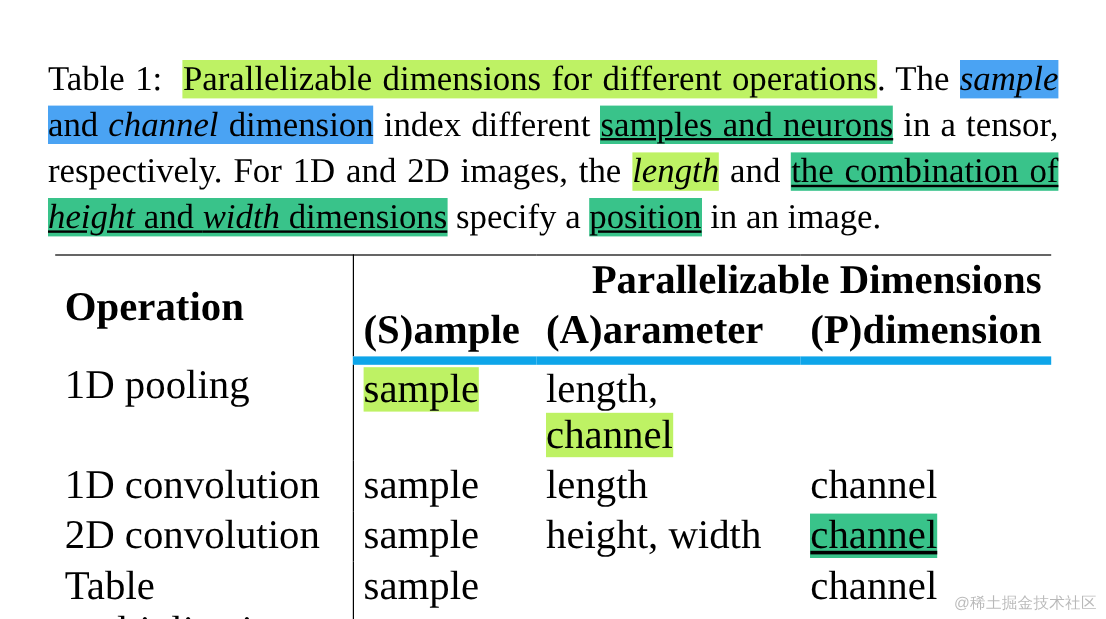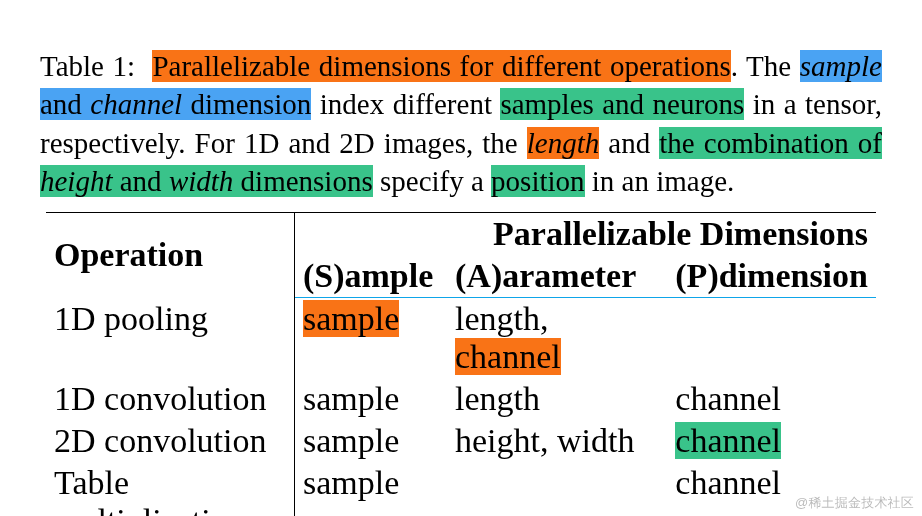--- a/index.html
+++ b/index.html
@@ -19,44 +19,44 @@
     padding: 18px 40px 0 40px;
     box-sizing: border-box;
   }
   .caption {
     font-size: 29px;
     line-height: 1.32;
     text-align: justify;
     margin-bottom: 12px;
   }
   .caption .it { font-style: italic; }
-  .hl-y  { background: #f97316; }
+  .hl-y  { background: #bef264; }
   .hl-b  { background: #4aa3f3; }
-  .hl-g  { background: #39c38a; }
+  .hl-g  { background: #39c38a; text-decoration: underline; }
 
   table.pd {
     border-collapse: collapse;
     width: 830px;
     margin: 0 auto;
     font-size: 34px;
   }
   table.pd th, table.pd td {
     padding: 2px 8px;
     text-align: left;
     vertical-align: top;
     font-weight: normal;
   }
   table.pd thead tr:first-child th {
     border-top: 1.5px solid #000;
   }
   table.pd thead th {
     font-weight: bold;
   }
   table.pd thead tr:last-child th {
-    border-bottom: 1px solid #0ea5e9;
+    border-bottom: 7px solid #0ea5e9;
   }
   table.pd tbody tr:last-child td {
     border-bottom: 1.5px solid #000;
   }
   
   table.pd th.opcol,
   table.pd td.opcol {
     border-right: 1px solid #000;
     width: 260px;
   }

